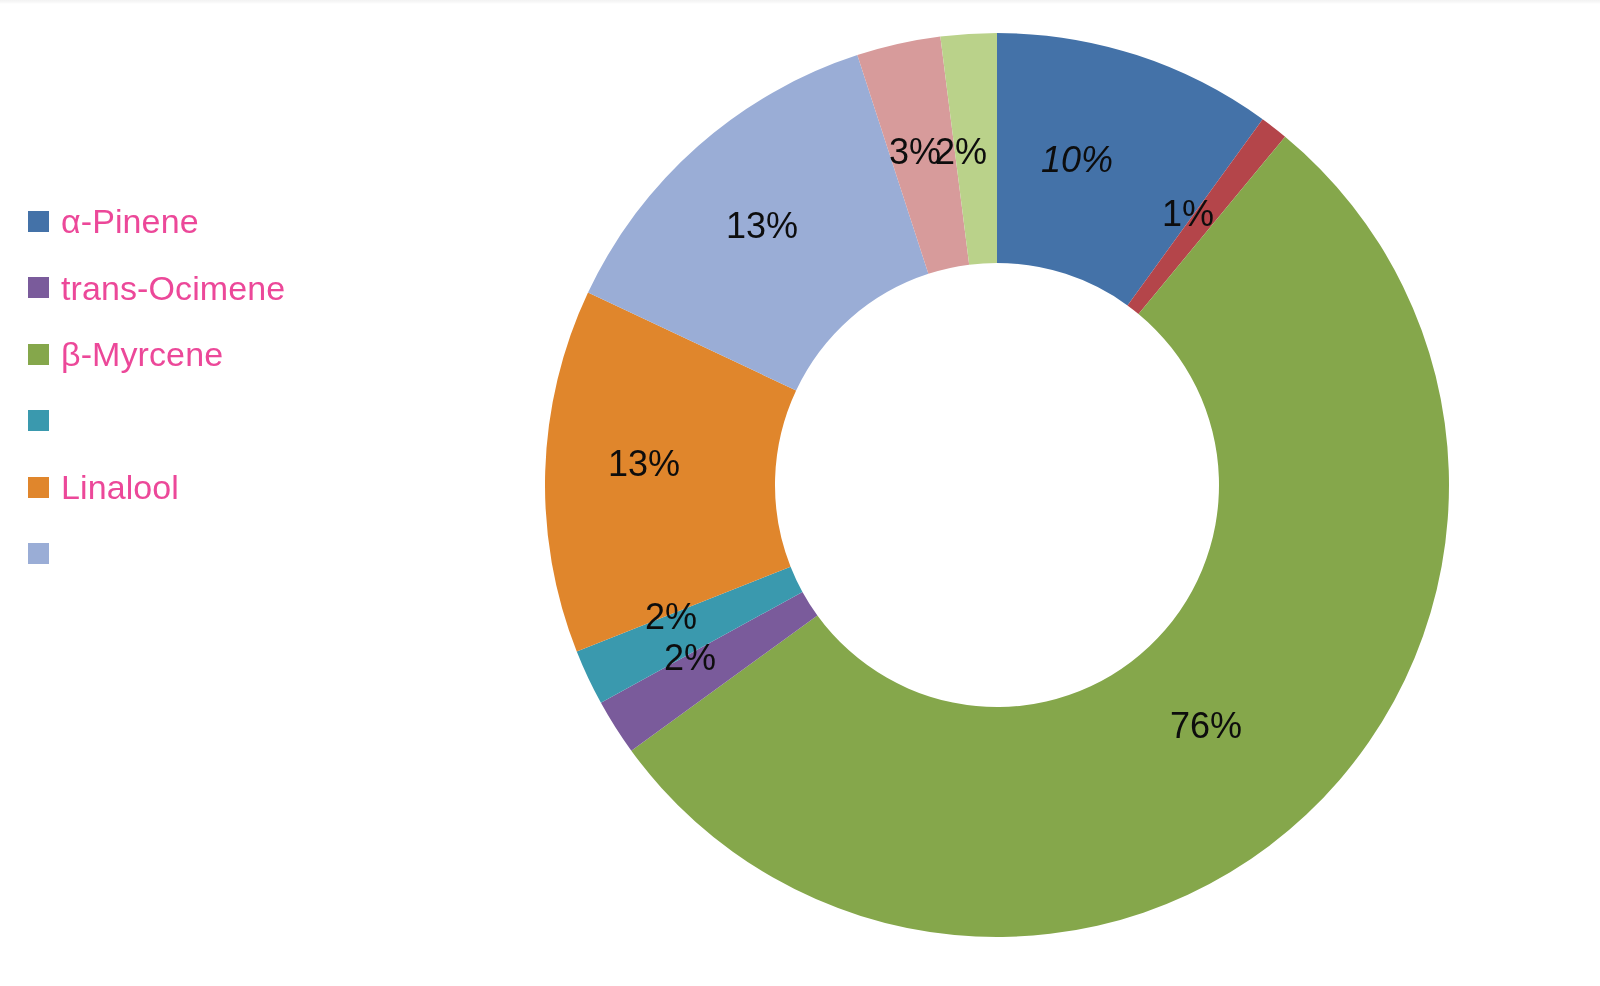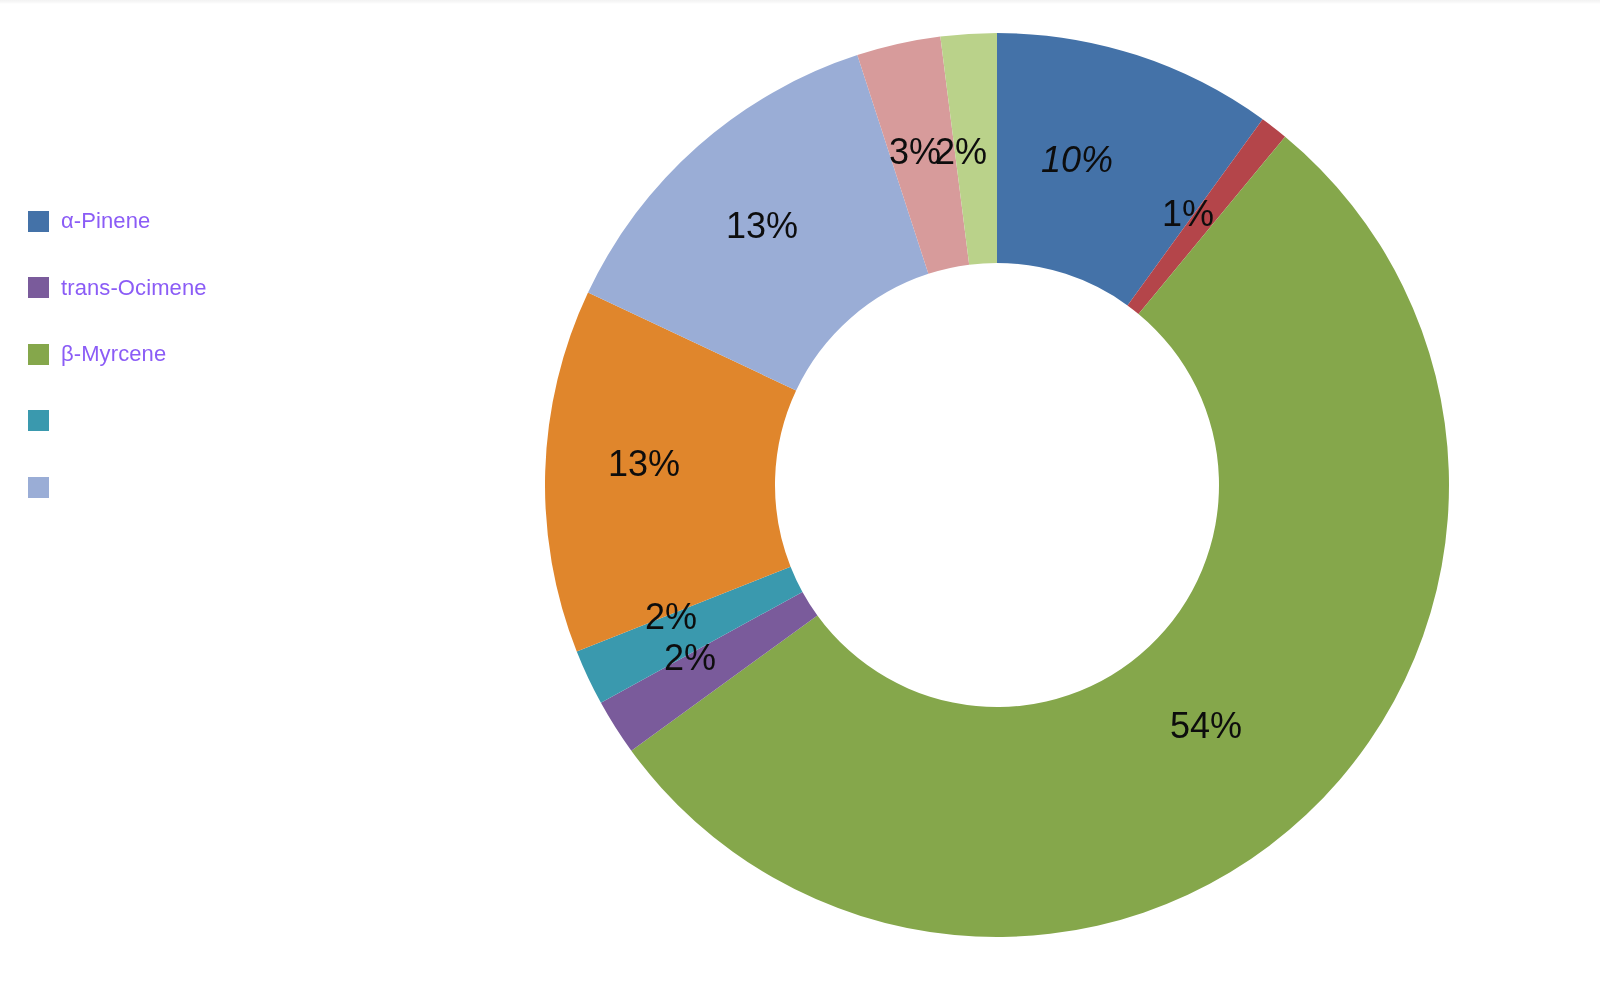--- a/index.html
+++ b/index.html
@@ -41,22 +41,22 @@
     align-items: center;
     height: 66.5px;
   }
   .legend-swatch {
     width: 21px;
     height: 21px;
     flex: 0 0 21px;
     margin-right: 12px;
   }
   .legend-label {
-    font-size: 22px;
-    color: #8b5cf6;
+    font-size: 34px;
+    color: #ec4899;
     line-height: 1;
     white-space: nowrap;
     letter-spacing: 0.1px;
   }
 
   
   #donut-wrap {
     position: absolute;
     left: 545px;
     top: 33px;
@@ -99,20 +99,24 @@
         <span class="legend-label">trans-Ocimene</span>
       </div>
       <div class="legend-item">
         <span class="legend-swatch" style="background: rgb(133, 167, 75);"></span>
         <span class="legend-label">β-Myrcene</span>
       </div>
       <div class="legend-item">
         <span class="legend-swatch" style="background: rgb(58, 153, 174);"></span>
       </div>
       <div class="legend-item">
+        <span class="legend-swatch" style="background: rgb(224, 134, 44);"></span>
+        <span class="legend-label">Linalool</span>
+      </div>
+      <div class="legend-item">
         <span class="legend-swatch" style="background: rgb(154, 173, 214);"></span>
       </div>
     </div>
 
   <div id="donut-wrap">
     <svg id="donut-svg" viewBox="0 0 905 905">
       <g id="slice-group">
           <path d="M 452 0 A 452 452 0 0 1 717.6789340361979 86.32431854252377 L 582.4883260089291 272.39822724876166 A 222 222 0 0 0 452 230 Z" fill="#4472a8" stroke="none"></path>
           <path d="M 717.6789340361979 86.32431854252377 A 452 452 0 0 1 740.1156433664078 103.72801426534329 L 593.5081257242091 280.9460601037748 A 222 222 0 0 0 582.4883260089291 272.39822724876166 Z" fill="#b4454a" stroke="none"></path>
           <path d="M 740.1156433664078 103.72801426534329 A 452 452 0 1 1 86.32431854252383 717.6789340361979 L 272.3982272487617 582.4883260089291 A 222 222 0 1 0 593.5081257242091 280.9460601037748 Z" fill="#85a74b" stroke="none"></path>
@@ -122,21 +126,21 @@
           <path d="M 43.01817228535913 259.5477602125873 A 452 452 0 0 1 312.3243185425237 22.12245463459061 L 383.39822724876166 240.86545338247592 A 222 222 0 0 0 251.12839435254364 357.47699727255394 Z" fill="#9aadd6" stroke="none"></path>
           <path d="M 312.3243185425237 22.12245463459061 A 452 452 0 0 1 395.3493784289347 3.56415500585598 L 424.17602214872454 231.7505363081859 A 222 222 0 0 0 383.39822724876166 240.86545338247592 Z" fill="#d79b9b" stroke="none"></path>
           <path d="M 395.3493784289347 3.56415500585598 A 452 452 0 0 1 451.99999999999994 0 L 451.99999999999994 230 A 222 222 0 0 0 424.17602214872454 231.7505363081859 Z" fill="#bad28a" stroke="none"></path>
         </g>
     </svg>
   </div>
 
   <div id="label-layer">
       <div class="slice-label big" style="left: 1077px; top: 160px; font-style: italic;">10%</div>
       <div class="slice-label big" style="left: 1188px; top: 214px;">1%</div>
-      <div class="slice-label big" style="left: 1206px; top: 726px;">54%</div>
+      <div class="slice-label big" style="left: 1206px; top: 726px;">76%</div>
       <div class="slice-label big" style="left: 690px; top: 658px;">2%</div>
       <div class="slice-label big" style="left: 671px; top: 617px;">2%</div>
       <div class="slice-label big" style="left: 644px; top: 464px;">13%</div>
       <div class="slice-label big" style="left: 762px; top: 226px;">13%</div>
       <div class="slice-label big" style="left: 915px; top: 152px;">3%</div>
       <div class="slice-label big" style="left: 961px; top: 152px;">2%</div>
     </div>
 
 </div>
 

